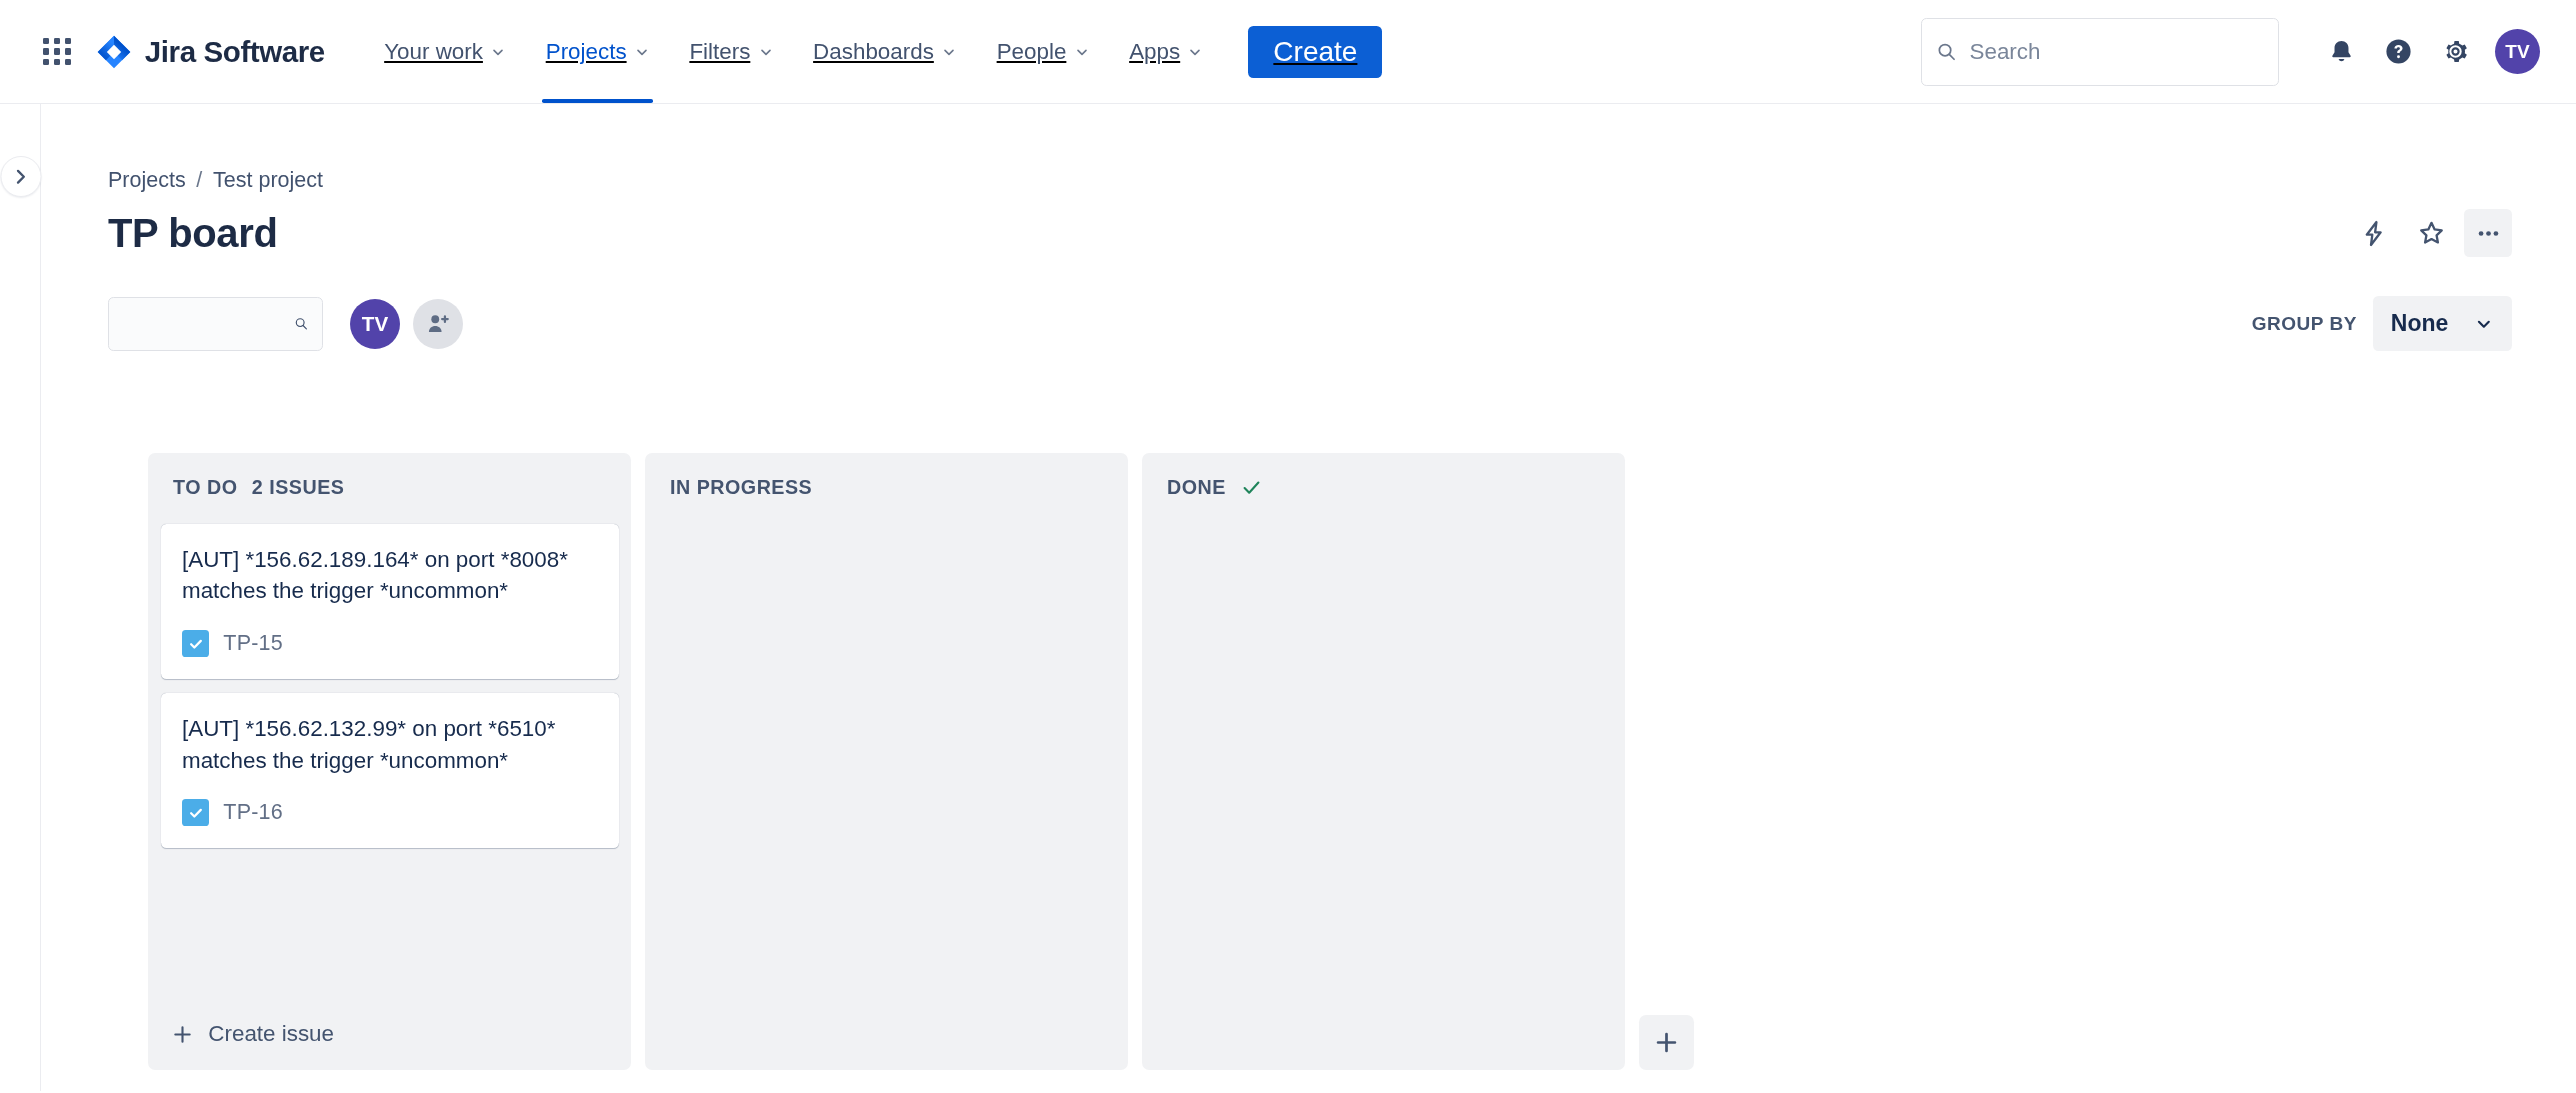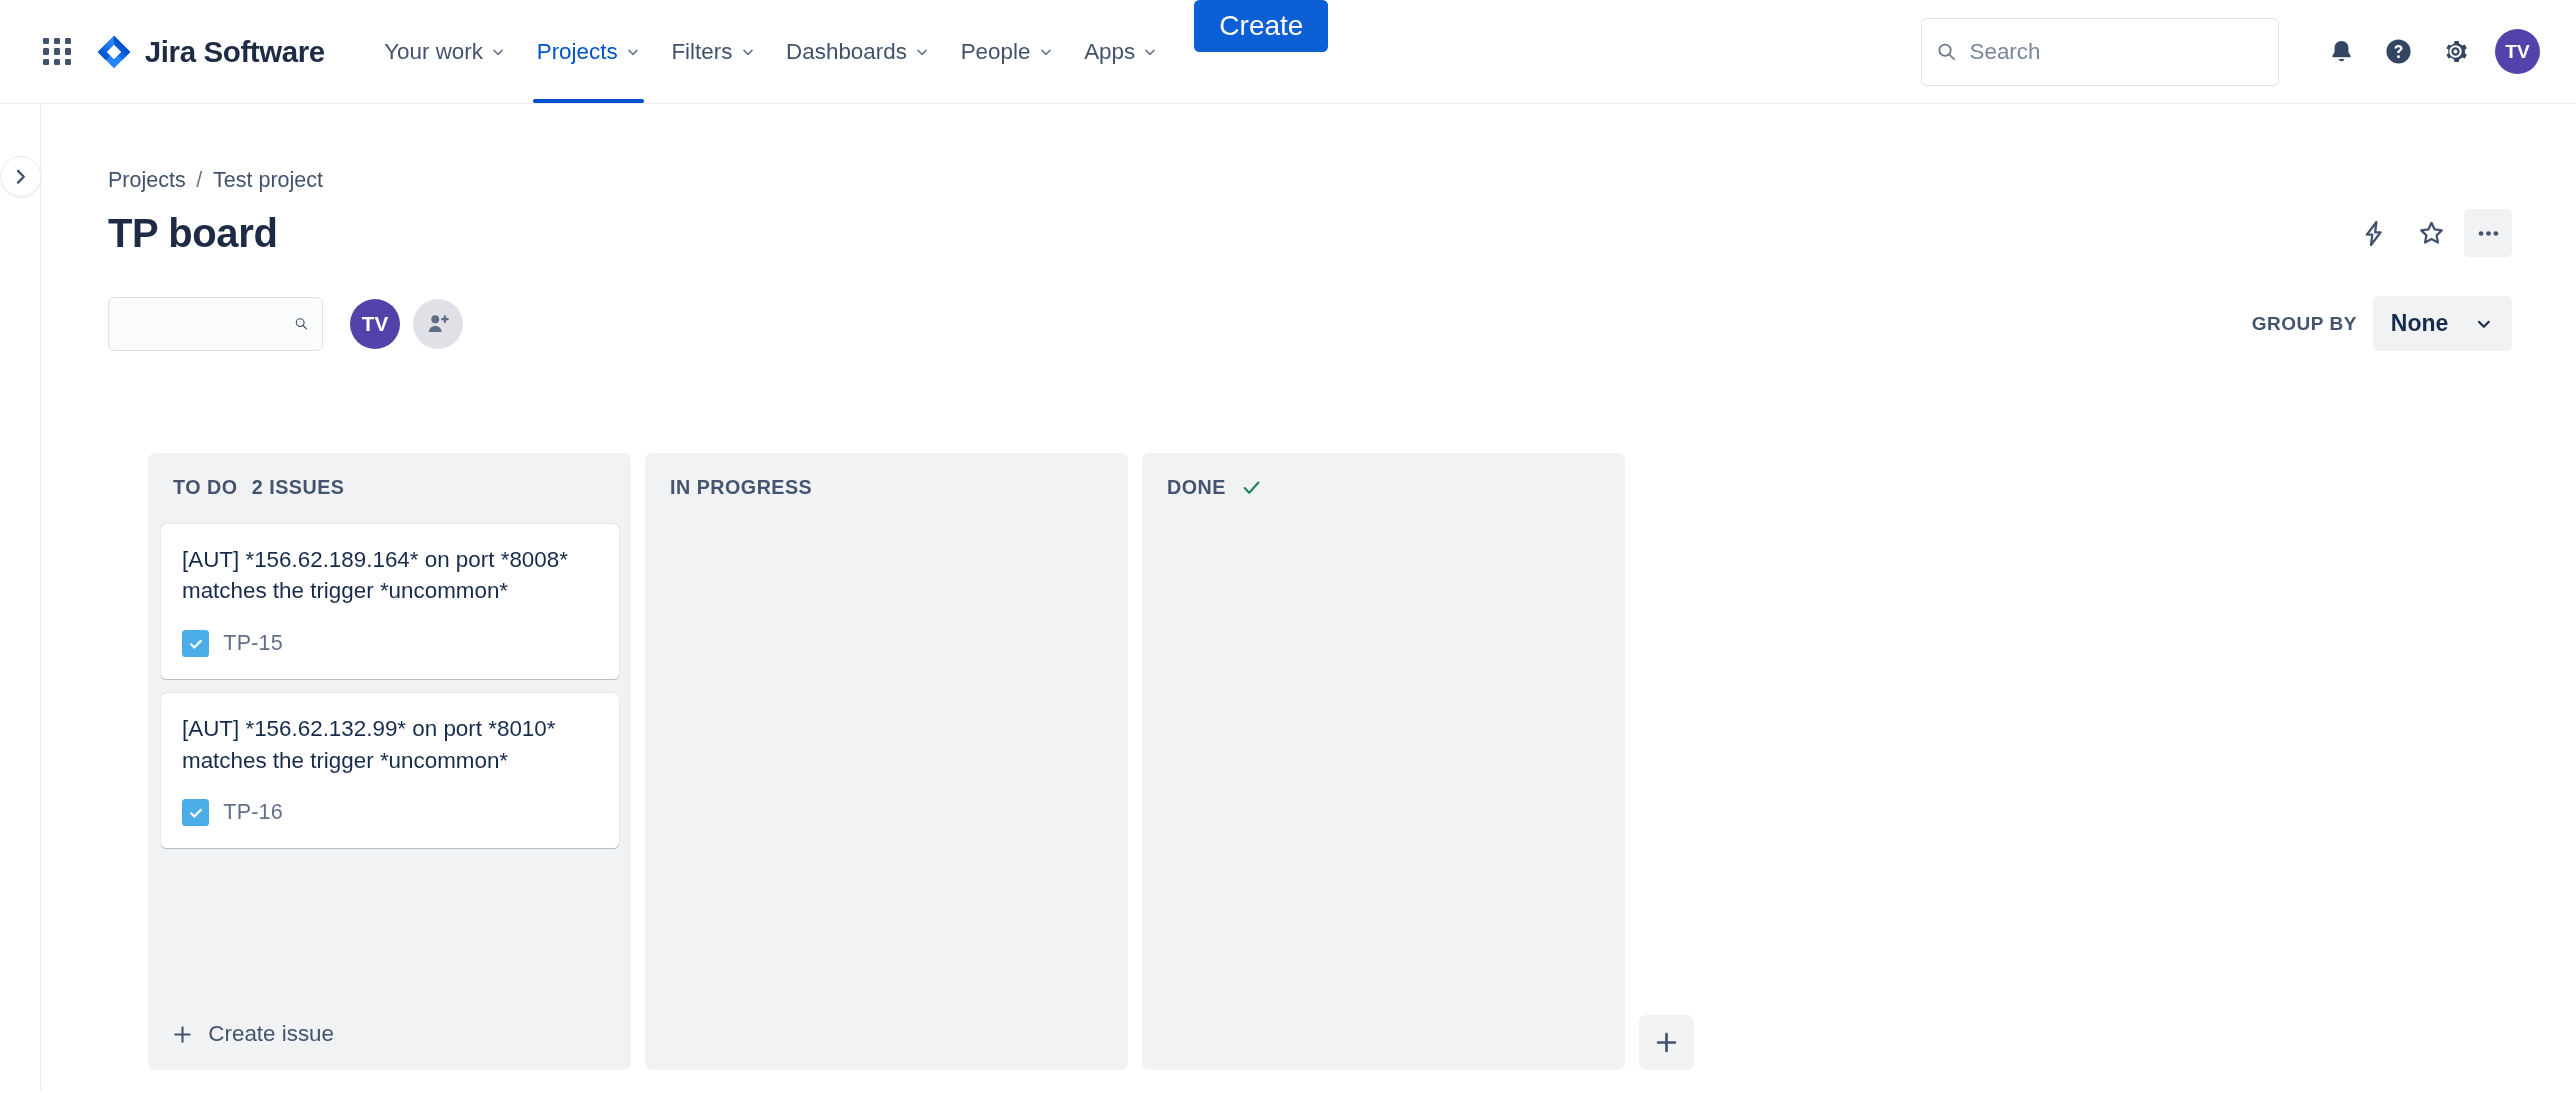--- a/index.html
+++ b/index.html
@@ -39,21 +39,21 @@
     display: flex; align-items: center; gap: 12.5px;
     margin-left: 14.3px; margin-right: 45px;
     cursor: pointer; flex: 0 0 auto;
   }
   .brand-logo { width: 36px; height: 36px; flex: 0 0 auto; }
   .brand-name {
     font-size: 29.5px; font-weight: 600; color: #1d2b45;
     letter-spacing: -0.4px; white-space: nowrap;
   }
 
-  .nav-items { display: flex; height: 100%; gap: 2px; }
+  .nav-items { display: flex; align-items: center; height: 100%; gap: 11px; text-decoration: underline; }
   .nav-item {
     display: flex; align-items: center; gap: 7.2px;
     padding: 0 14.3px;
     height: 100%;
     font-size: 22.4px; color: #42526e;
     cursor: pointer;
     position: relative;
     white-space: nowrap;
   }
   .nav-item.active { color: #0052cc; font-weight: 500; }
@@ -539,21 +539,21 @@
               <span class="type-icon">
                 <svg width="18" height="18" viewBox="0 0 24 24" fill="none">
                   <path d="M5.5 12.4 9.8 16.6 18.4 7.8" stroke="#ffffff" stroke-width="3" stroke-linecap="round" stroke-linejoin="round"></path>
                 </svg>
               </span>
               <span class="card-key">TP-15</span>
             </div>
           </div>
 
           <div class="card">
-            <div class="card-summary">[AUT] *156.62.132.99* on port *8010* matches the trigger *uncommon*</div>
+            <div class="card-summary">[AUT] *156.62.132.99* on port *6510* matches the trigger *uncommon*</div>
             <div class="card-footer">
               <span class="type-icon">
                 <svg width="18" height="18" viewBox="0 0 24 24" fill="none">
                   <path d="M5.5 12.4 9.8 16.6 18.4 7.8" stroke="#ffffff" stroke-width="3" stroke-linecap="round" stroke-linejoin="round"></path>
                 </svg>
               </span>
               <span class="card-key">TP-16</span>
             </div>
           </div>
 

